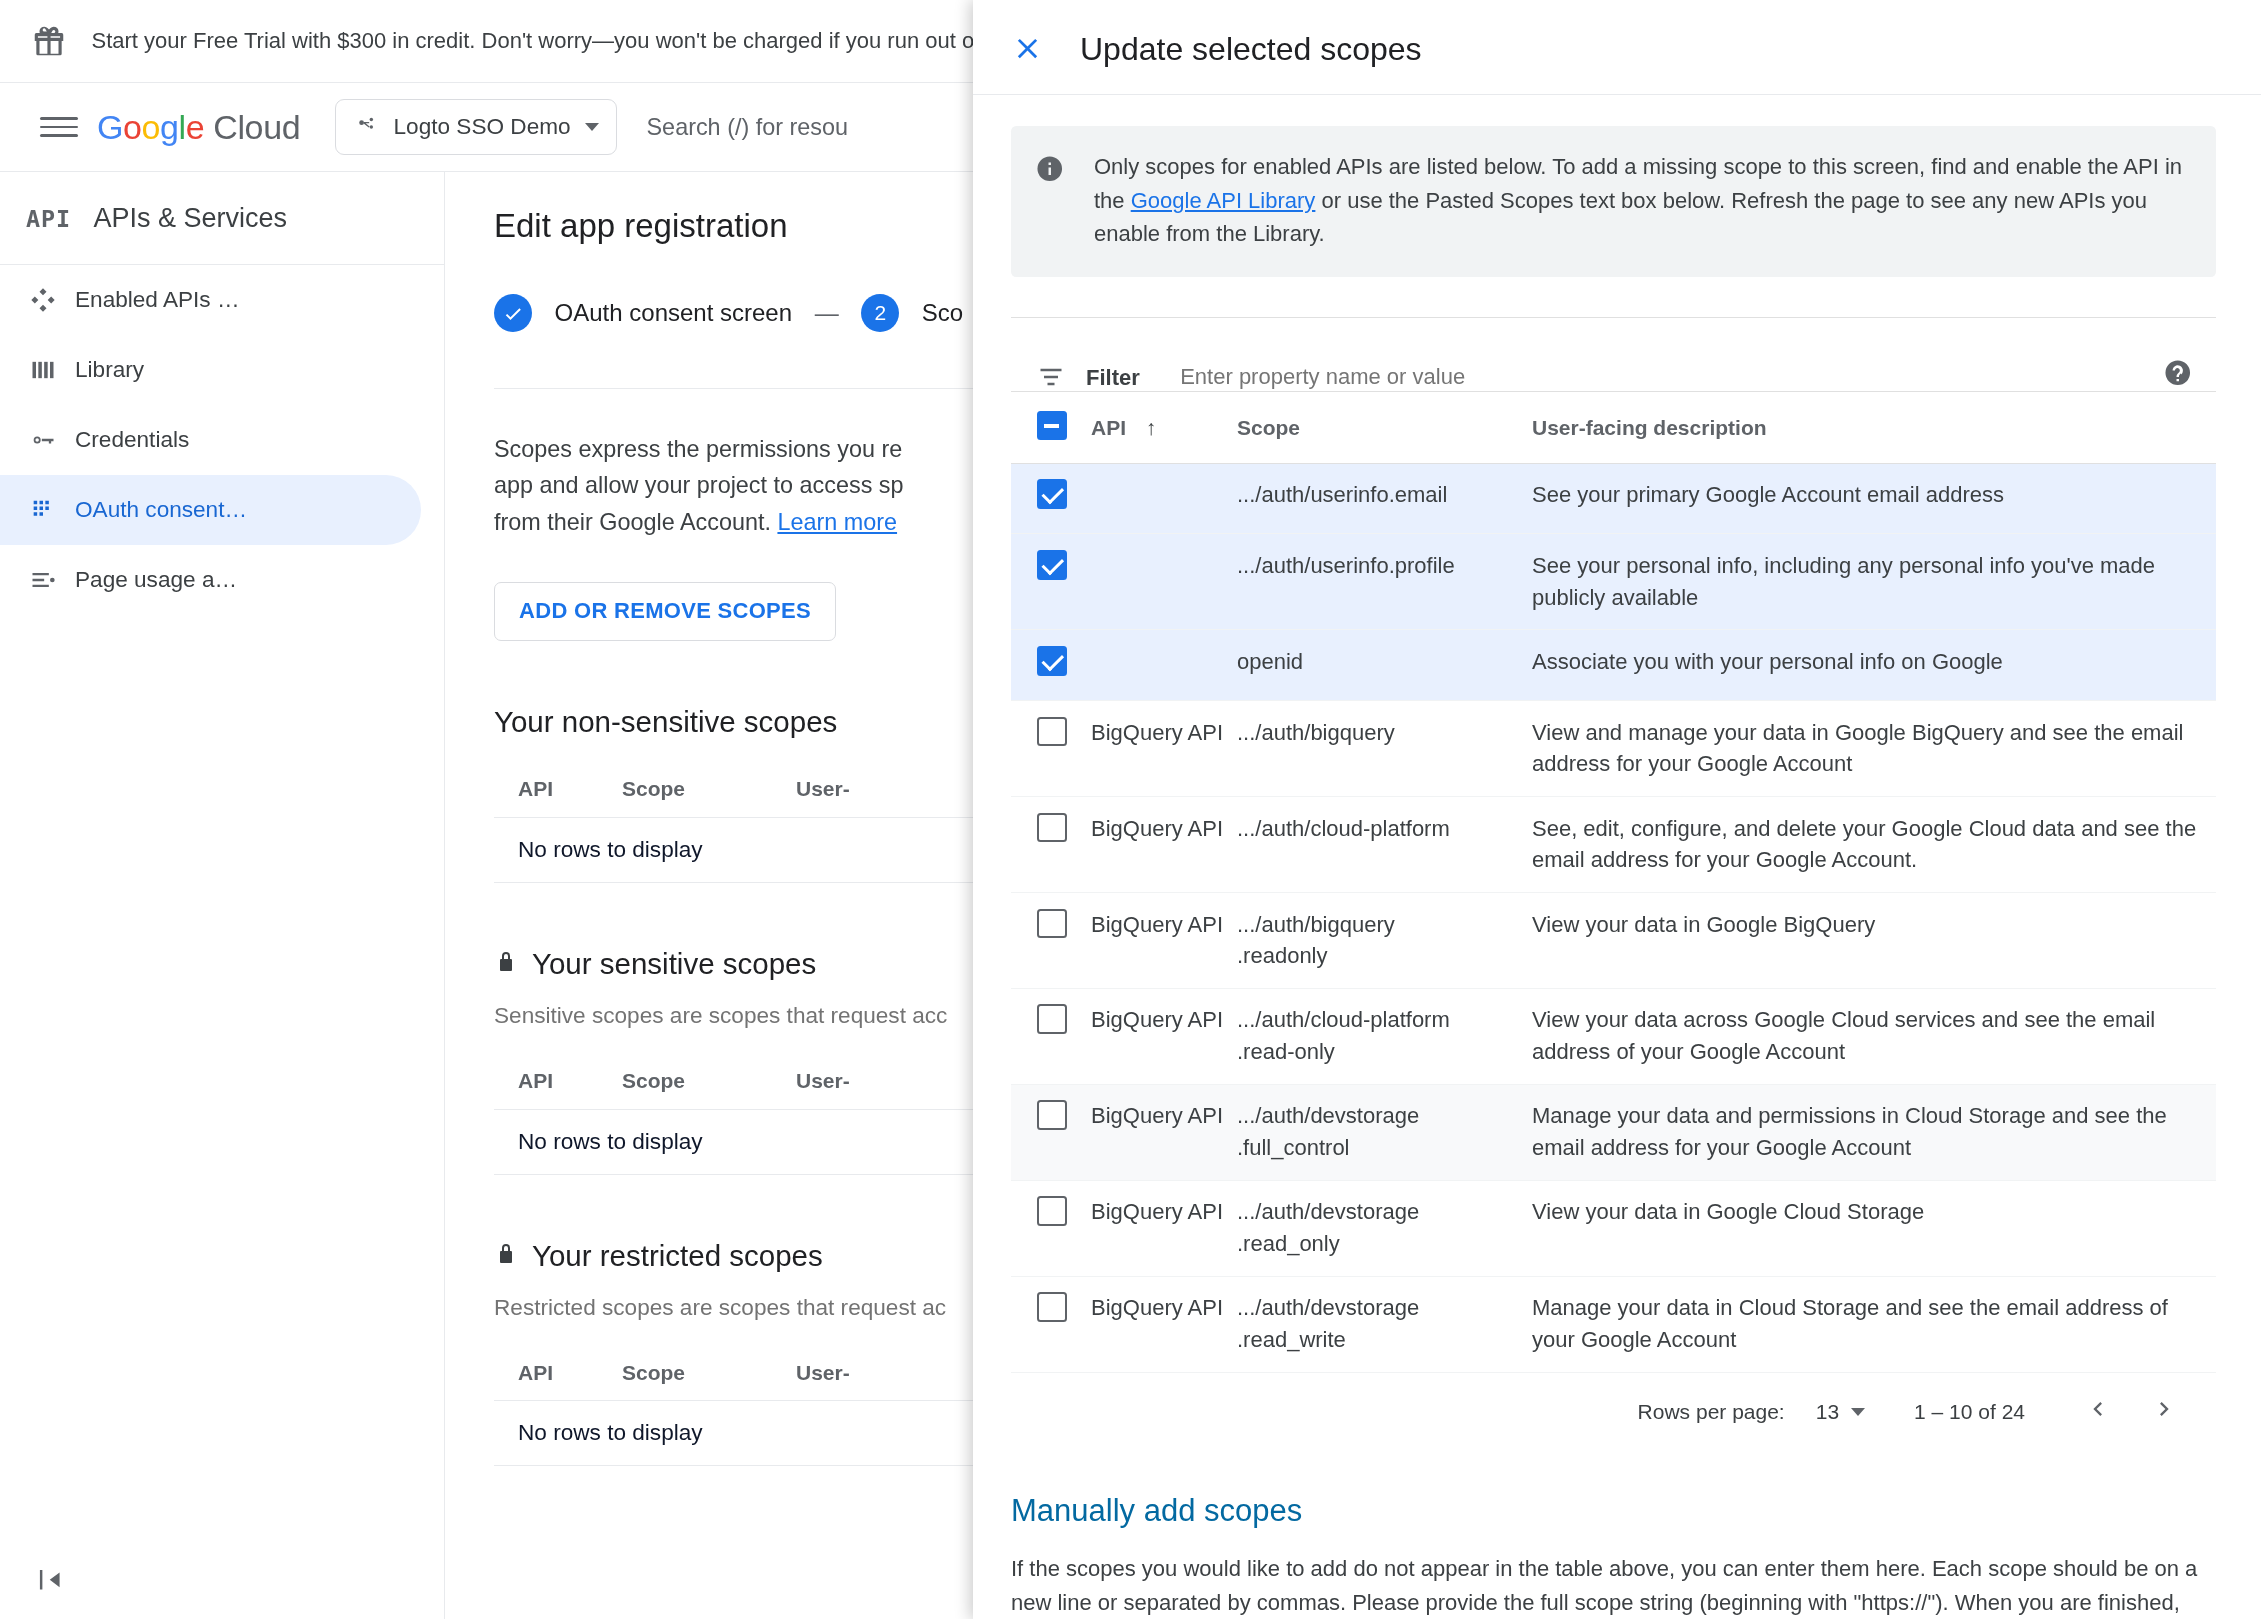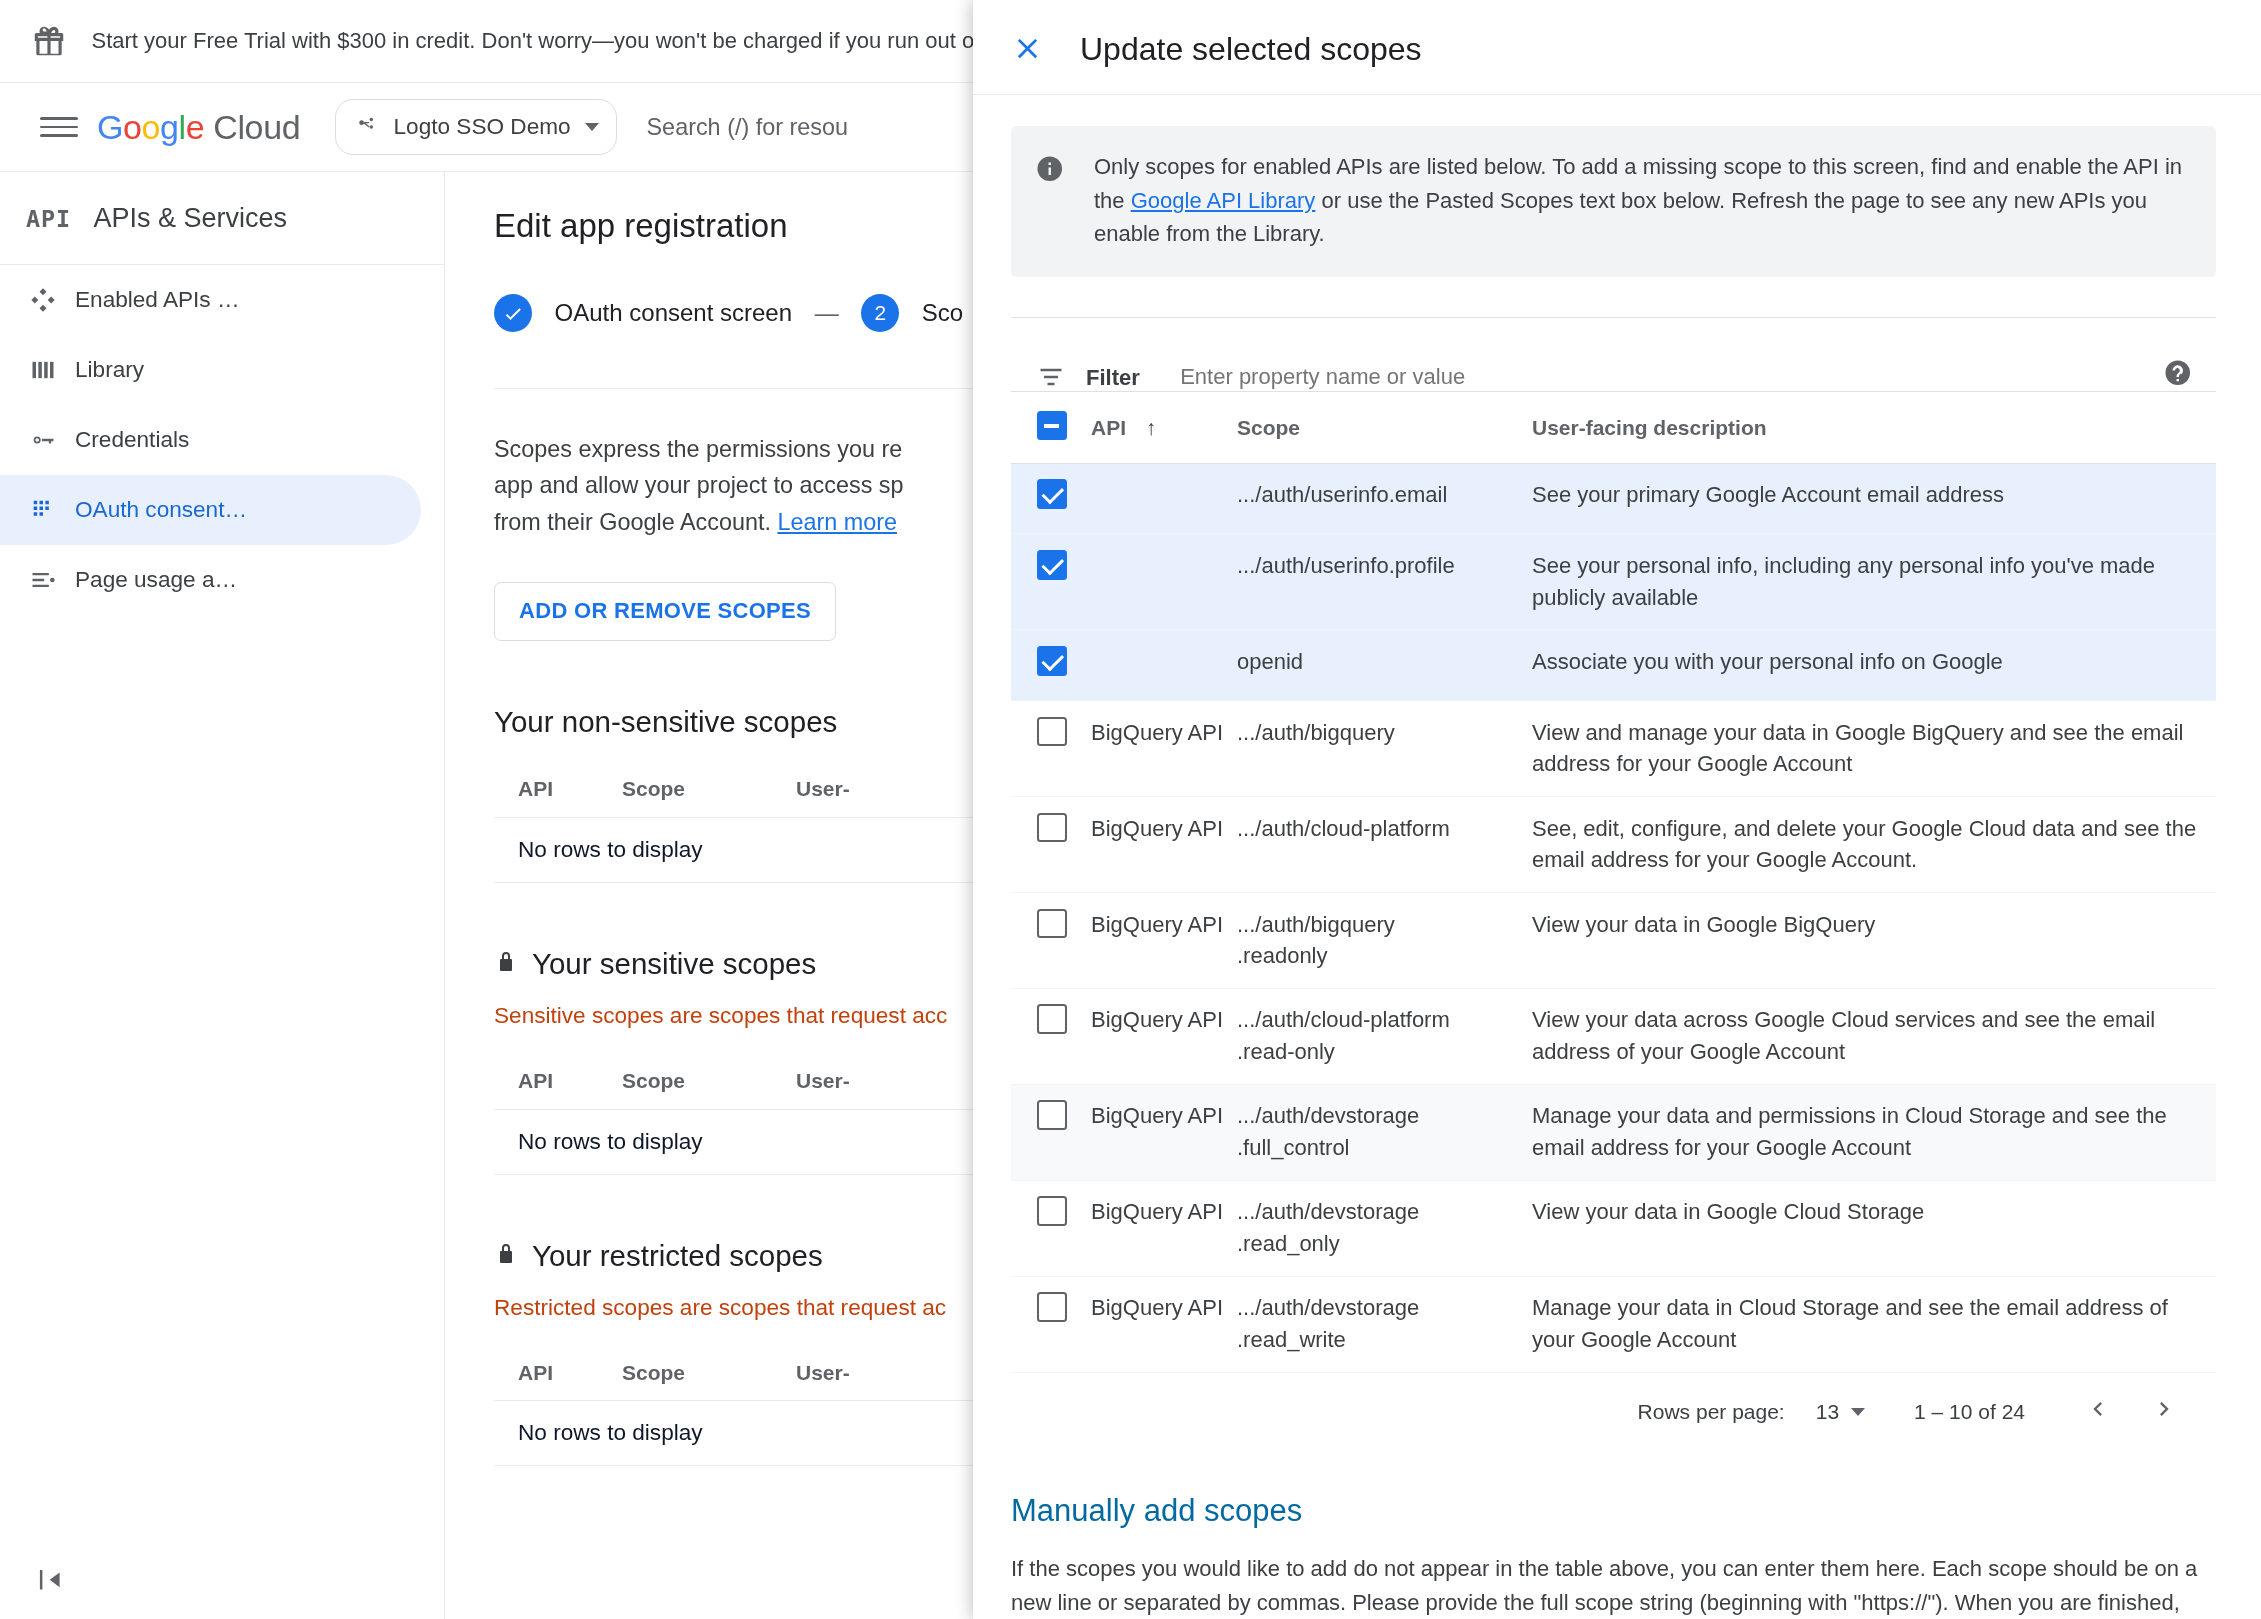--- a/index.html
+++ b/index.html
@@ -64,21 +64,21 @@
     margin-right: 35px;
     white-space: nowrap;
   }
   .gc-logo .b { color:#4285f4 } .gc-logo .r { color:#ea4335 }
   .gc-logo .y { color:#fbbc05 } .gc-logo .g { color:#34a853 }
   .gc-logo .cloud { color: #5f6368; }
 
   .project-chip {
     height: 56px;
     border: 0.9px solid #dadce0;
-    border-radius: 18px;
+    border-radius: 9px;
     display: flex; align-items: center;
     padding: 0 17.4px;
     gap: 14px;
     font-size: 22.6px;
     color: #3c4043;
     margin-right: 29.5px;
   }
   .project-chip .proj-icon { color:#5f6368; display:flex; }
   .caret-down {
     width: 0; height: 0;
@@ -166,21 +166,21 @@
     font-size: 22px;
     font-weight: bold;
     letter-spacing: 0.3px;
   }
 
   .scope-section { margin-top: 64px; width: 538px; }
   .scope-heading {
     font-size: 29.5px; color: #202124; display: flex; align-items: center; gap: 14px;
     margin-bottom: 22.6px;
   }
-  .scope-sub { font-size: 22.6px; color: #c2410c; margin-bottom: 24px; }
+  .scope-sub { font-size: 22.6px; color: #737373; margin-bottom: 24px; }
   .mini-table-head {
     display: flex; gap: 0; font-size: 21px; color: #5f6368;
     border-bottom: 0.9px solid #e8eaed;
     padding: 15.6px 0 15.6px 24px;
     font-weight: bold;
   }
   .mini-table-head .c1 { width: 104px; }
   .mini-table-head .c2 { width: 174px; }
   .mini-row { padding: 19px 0 19px 24px; font-size: 22.6px; color: #0f172a; border-bottom: 0.9px solid #e8eaed;}
 

